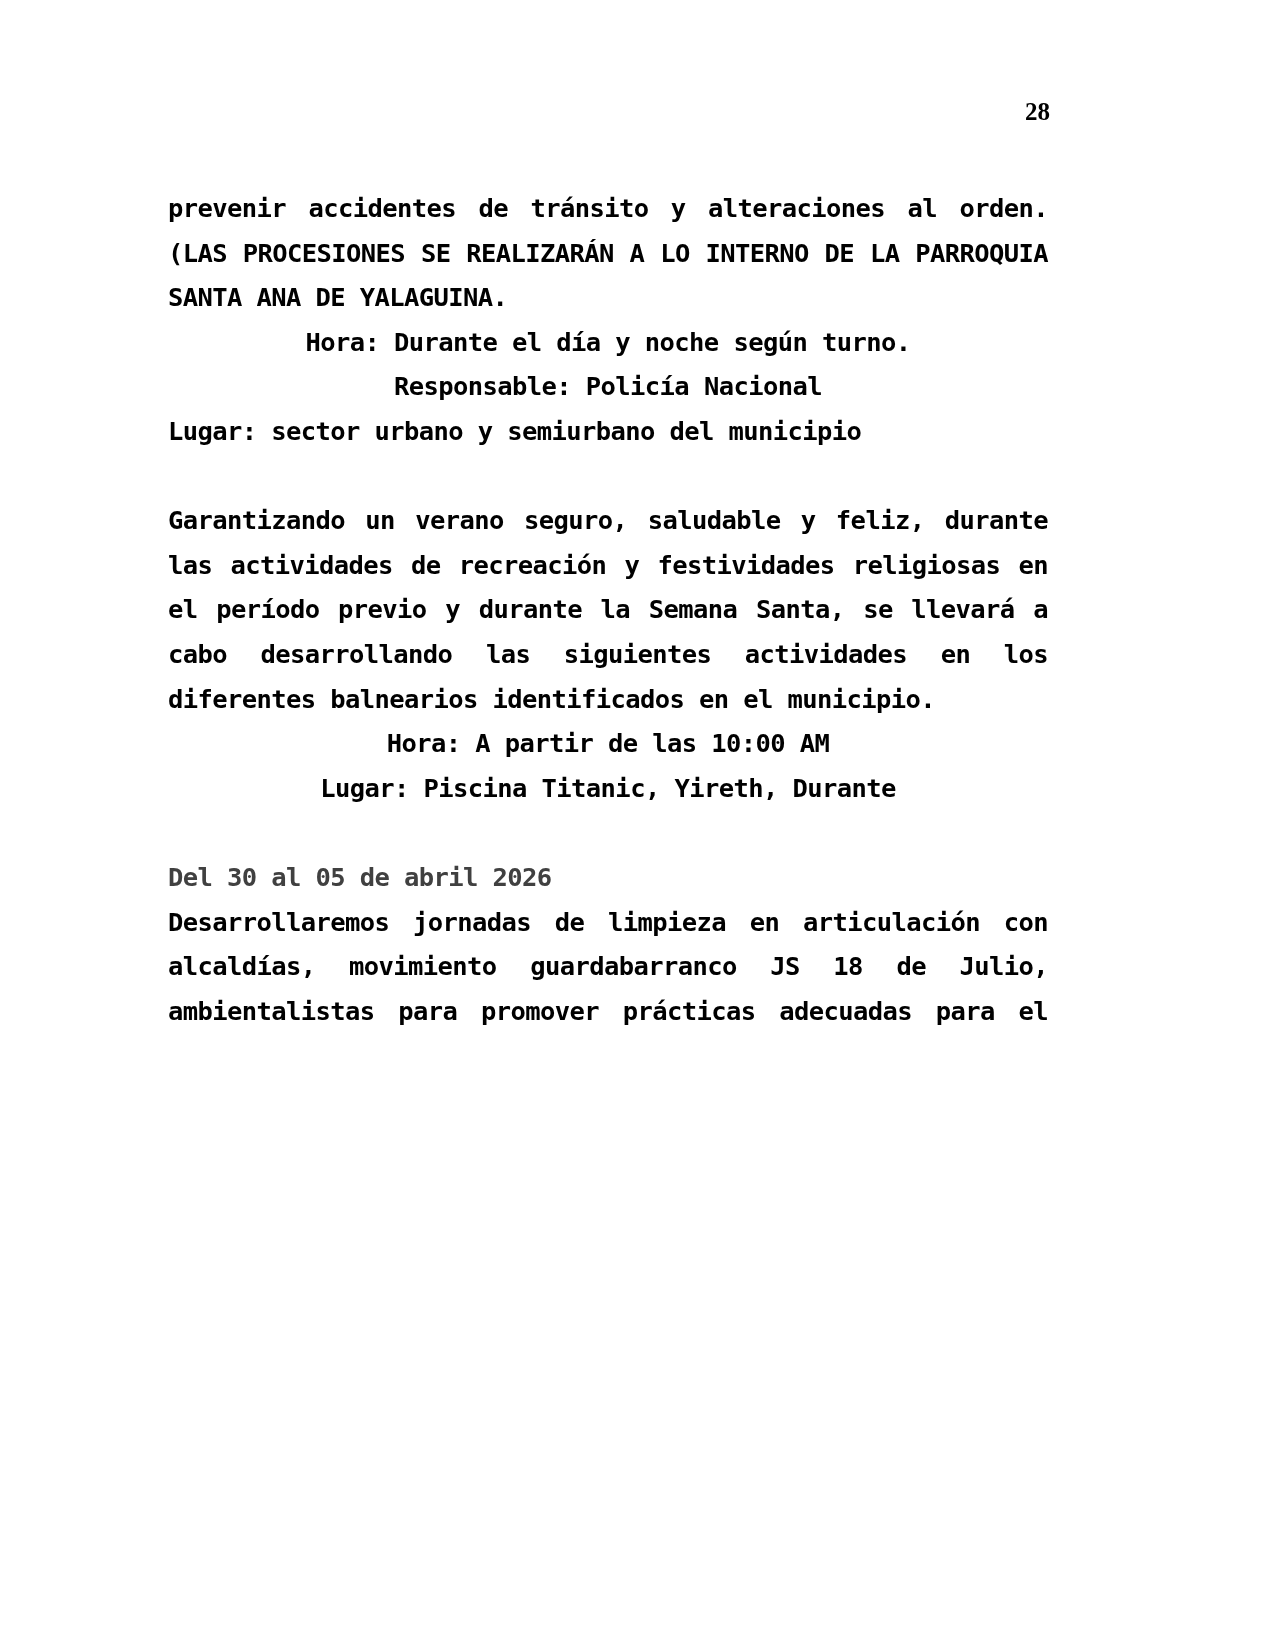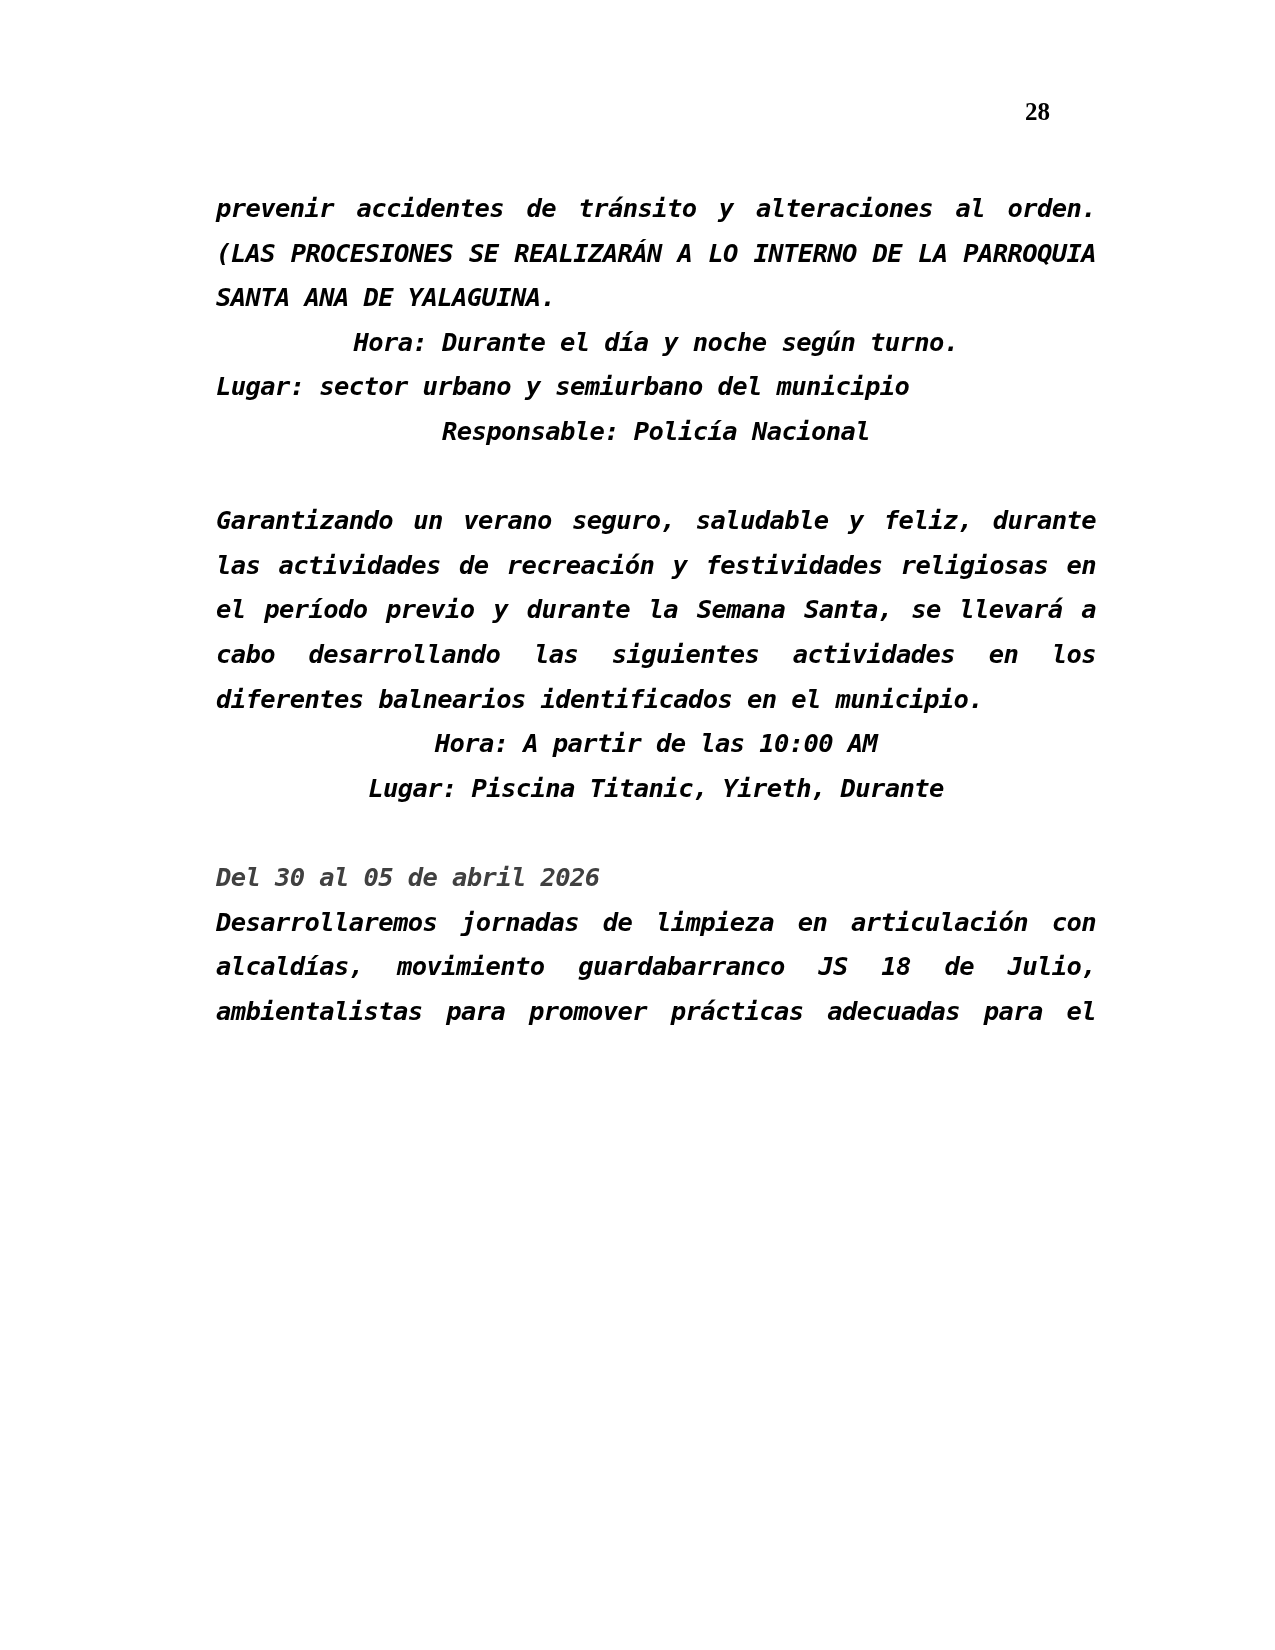--- a/index.html
+++ b/index.html
@@ -11,38 +11,36 @@
     width: 1275px;
     height: 1650px;
     position: relative;
     font-family: "DejaVu Sans Mono", monospace;
     overflow: hidden;
   }
   .page {
     position: absolute;
     inset: 0;
     background: #ffffff;
-    margin-left: 48px;
   }
   .page-number {
     position: absolute;
     top: 98px;
     right: 225px;
     font-family: "Liberation Serif", serif;
     font-weight: bold;
     font-size: 25px;
     color: #000000;
     letter-spacing: 0px;
   }
   .content {
     position: absolute;
     left: 168px;
     top: 186px;
     width: 880px;
-    font-style: italic;
   }
   .para {
     font-family: "DejaVu Sans Mono", monospace;
     font-weight: bold;
     font-size: 25.5px;
     line-height: 44.6px;
     color: #000000;
     text-align: justify;
     margin: 0;
     letter-spacing: -0.6px;
@@ -76,23 +74,23 @@
 <div class="page">
 
   <div class="page-number">28</div>
 
   <div class="content">
 
     <p class="para">prevenir accidentes de tránsito y alteraciones al orden. (LAS PROCESIONES SE REALIZARÁN A LO INTERNO DE LA PARROQUIA SANTA ANA DE YALAGUINA.</p>
 
     <p class="para nojust">Hora: Durante el día y noche según turno.</p>
 
+    <p class="para nojust">Responsable: Policía Nacional</p>
+
     <p class="para">Lugar: sector urbano y semiurbano del municipio</p>
-
-    <p class="para nojust">Responsable: Policía Nacional</p>
 
     <div class="blank-line"></div>
 
     <p class="para">Garantizando un verano seguro, saludable y feliz, durante las actividades de recreación y festividades religiosas en el período previo y durante la Semana Santa, se llevará a cabo desarrollando las siguientes actividades en los diferentes balnearios identificados en el municipio.</p>
 
     <p class="para nojust">Hora: A partir de las 10:00 AM</p>
 
     <p class="para nojust">Lugar: Piscina Titanic, Yireth, Durante</p>
 
 

